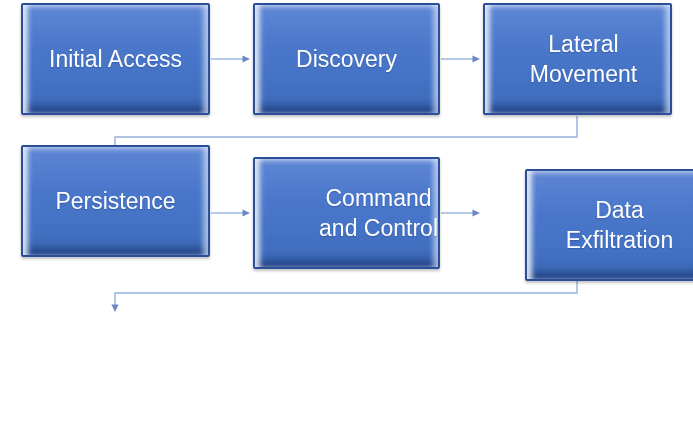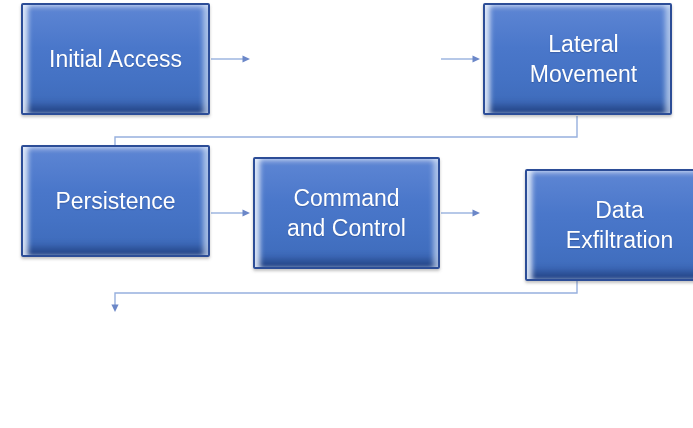--- a/index.html
+++ b/index.html
@@ -73,31 +73,34 @@
     <polygon points="480,213 472.5,209.4 472.5,216.6" fill="#6b87c8"></polygon>
 
     <polyline points="577,270 577,293 115,293 115,305" fill="none" stroke-width="1.4" stroke="#97b0de"></polyline>
     <polygon points="115,312 111.4,304.5 118.6,304.5" fill="#6b87c8"></polygon>
   </svg>
 
   <div class="node" style="left:21px; top:3px;">
     <span class="node-label">Initial Access</span>
   </div>
 
+  <div class="node" style="left:253px; top:3px; width:187px;">
+    <span class="node-label">Discovery</span>
+  </div>
 
   <div class="node" style="left:483px; top:3px;padding-left:12px;">
     <span class="node-label">Lateral
 Movement</span>
   </div>
 
   <div class="node" style="left:21px; top:145px;">
     <span class="node-label">Persistence</span>
   </div>
 
-  <div class="node" style="left:253px; top:157px; width:187px;">
+  <div class="node" style="left:253px; top:157px; width:187px;justify-content:flex-end;">
     <span class="node-label">Command
 and Control</span>
   </div>
 
   <div class="node" style="left:483px; top:169px;margin-left:42px;">
     <span class="node-label">Data
 Exfiltration</span>
   </div>
 
 

